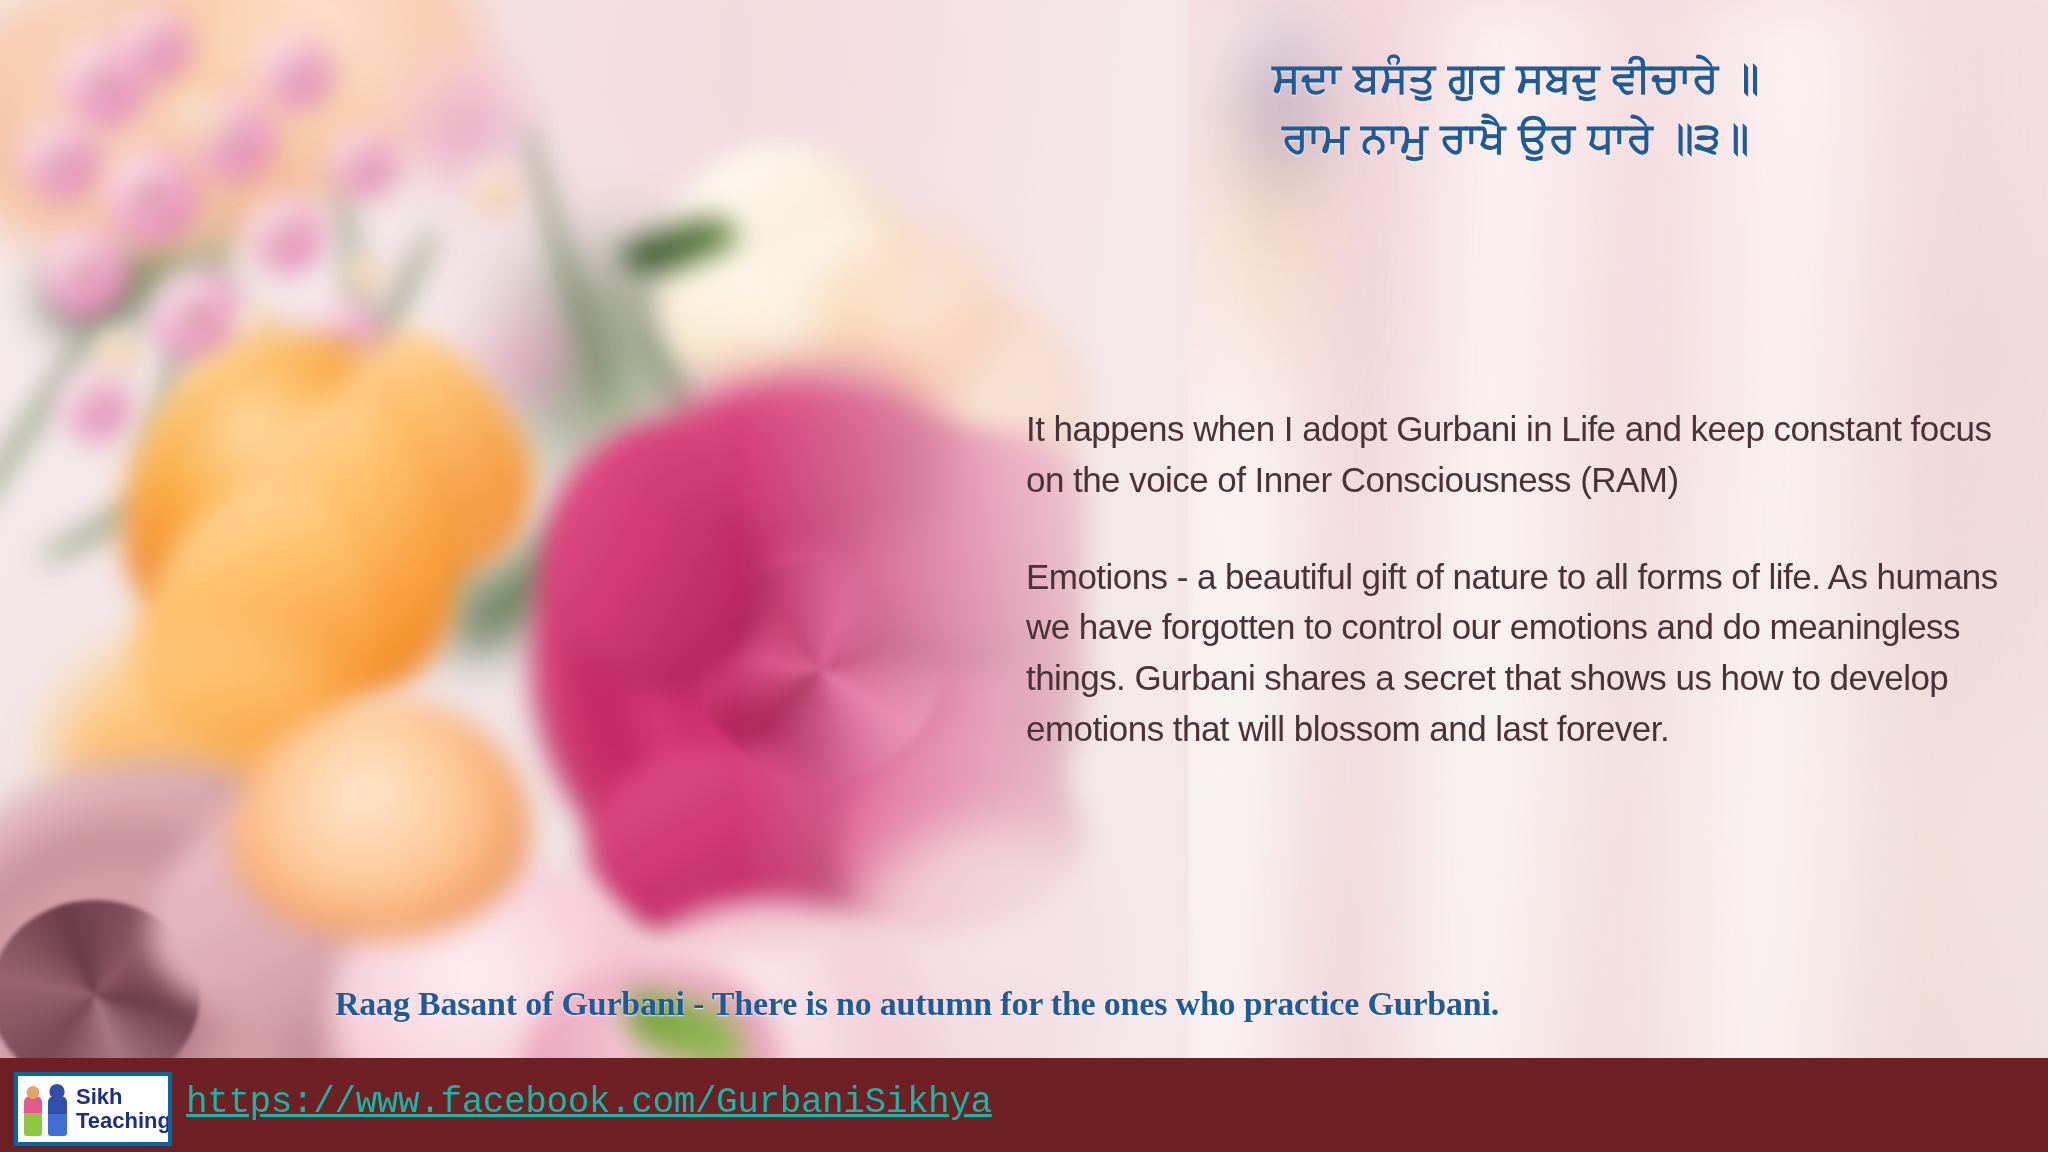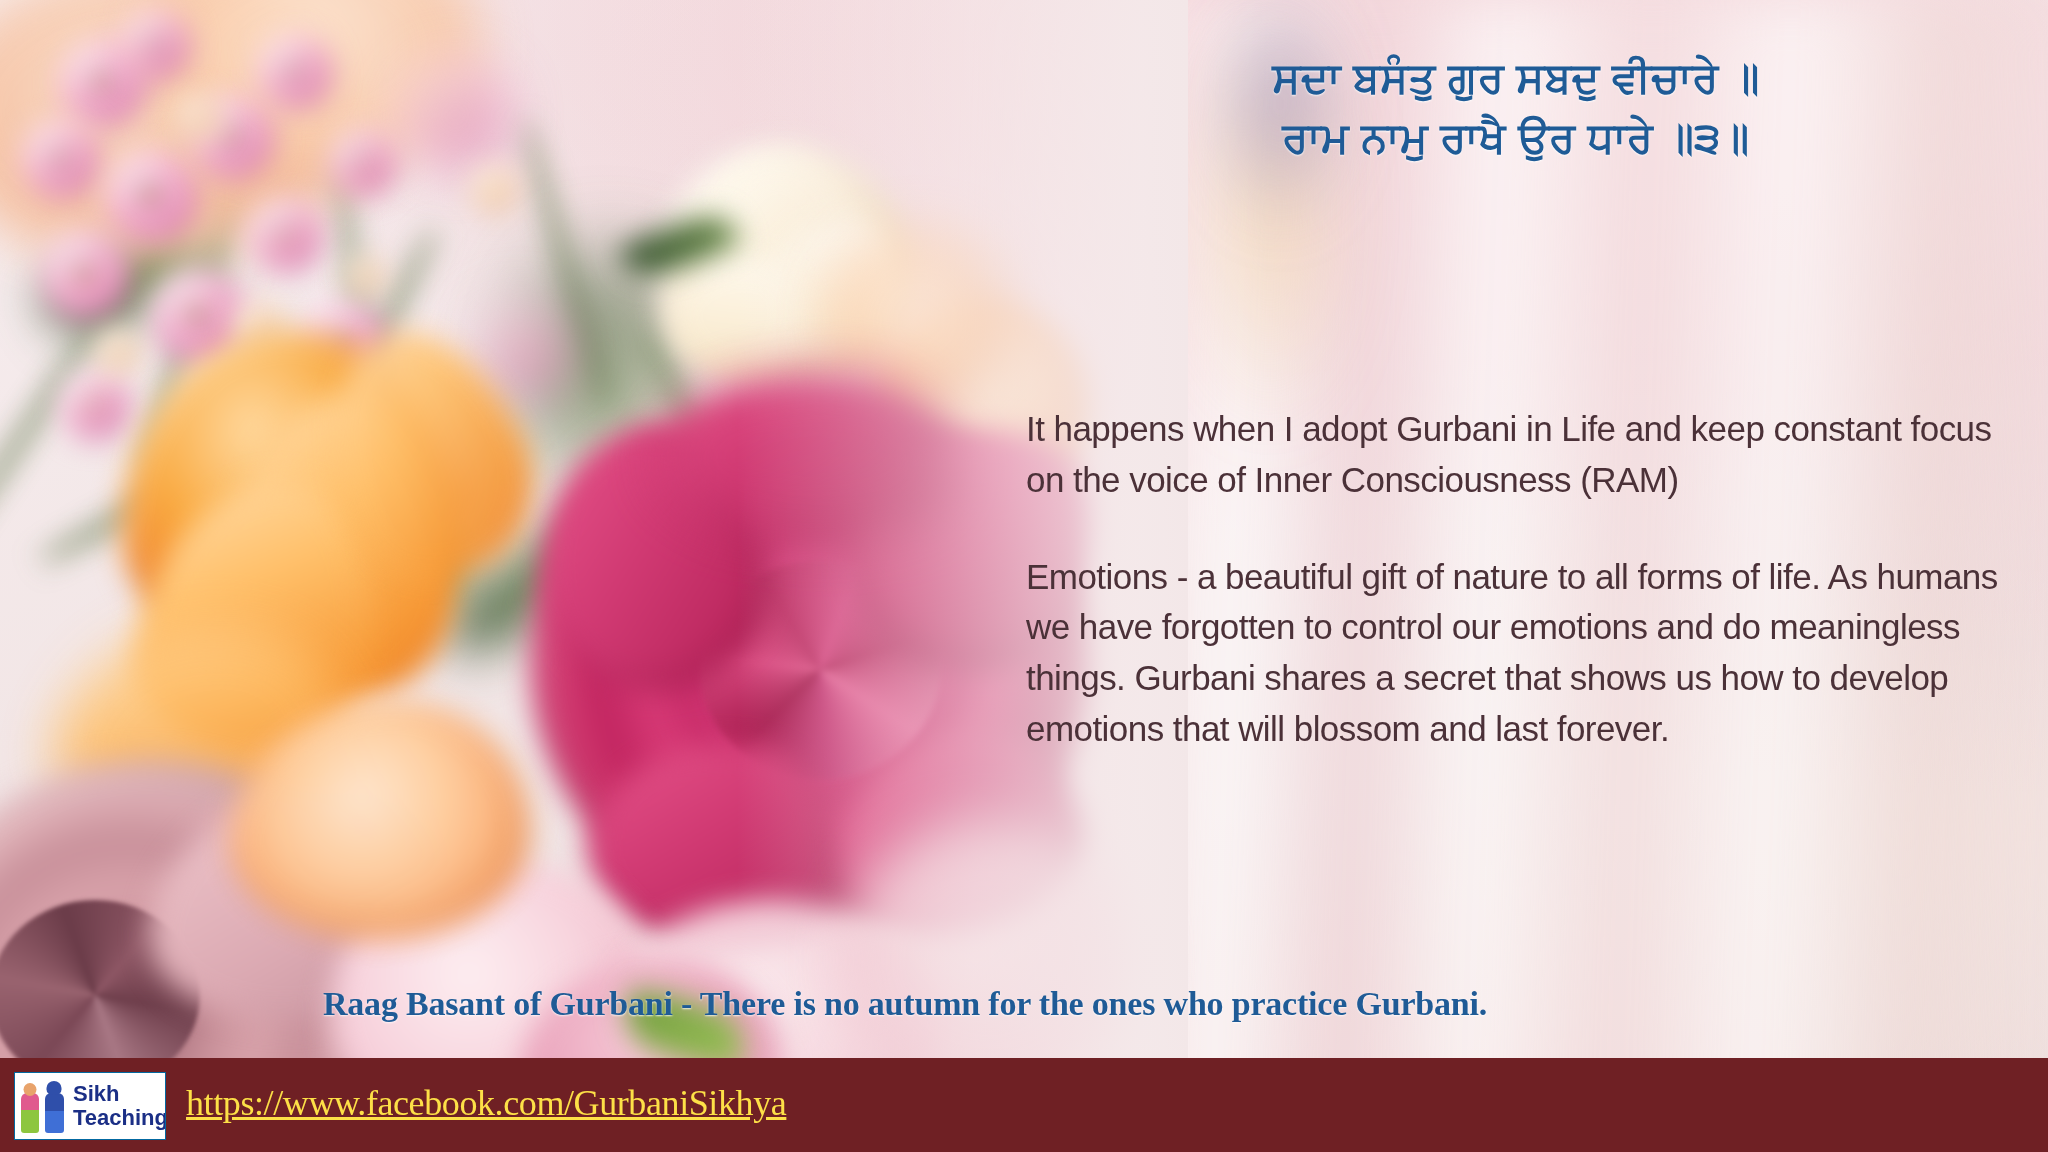--- a/index.html
+++ b/index.html
@@ -203,51 +203,52 @@
   .caption{
     position:absolute;
     left:0;top:985px;width:1810px;
     text-align:center;
     color:#1f5b96;
     font-family:"Liberation Serif","DejaVu Serif",serif;
     font-weight:700;
     font-size:34px;
     letter-spacing:-.2px;
     text-shadow:0 1px 2px rgba(255,255,255,.8);
+    padding-left:12px;
   }
 
   
   .footer{
     position:absolute;left:0;bottom:0;width:2048px;height:94px;
     background:#6f2024;
   }
   .logo{
     position:absolute;left:14px;top:14px;
     width:150px;height:66px;
     background:#ffffff;
-    border:1px solid #0369a1;
+    border:4px solid #0369a1;
     display:flex;align-items:center;
     overflow:hidden;
   }
   .logo-figs{position:relative;width:52px;height:58px;flex:0 0 52px;margin-left:4px;}
   .fig{position:absolute;bottom:2px;}
   .fig-head{position:absolute;left:50%;transform:translateX(-50%);border-radius:50%;}
   .logo-text{
     font-family:"Liberation Sans",sans-serif;
     color:#1b2f86;
     line-height:1;
     padding-left:2px;
   }
   .logo-text .l1{display:block;font-size:22px;font-weight:700;}
   .logo-text .l2{display:block;font-size:22px;font-weight:700;margin-top:2px;}
   .site-url{
     position:absolute;left:186px;top:24px;
-    font-family:Liberation Serif, serif;
+    font-family:Liberation Mono, monospace;
     font-size:36px;
-    color:#fde047;
+    color:#14b8a6;
     text-decoration:underline;
     letter-spacing:-.4px;
   }
 </style>
 </head>
 <body>
 
 <div class="canvas">
 
   <div class="photo">

